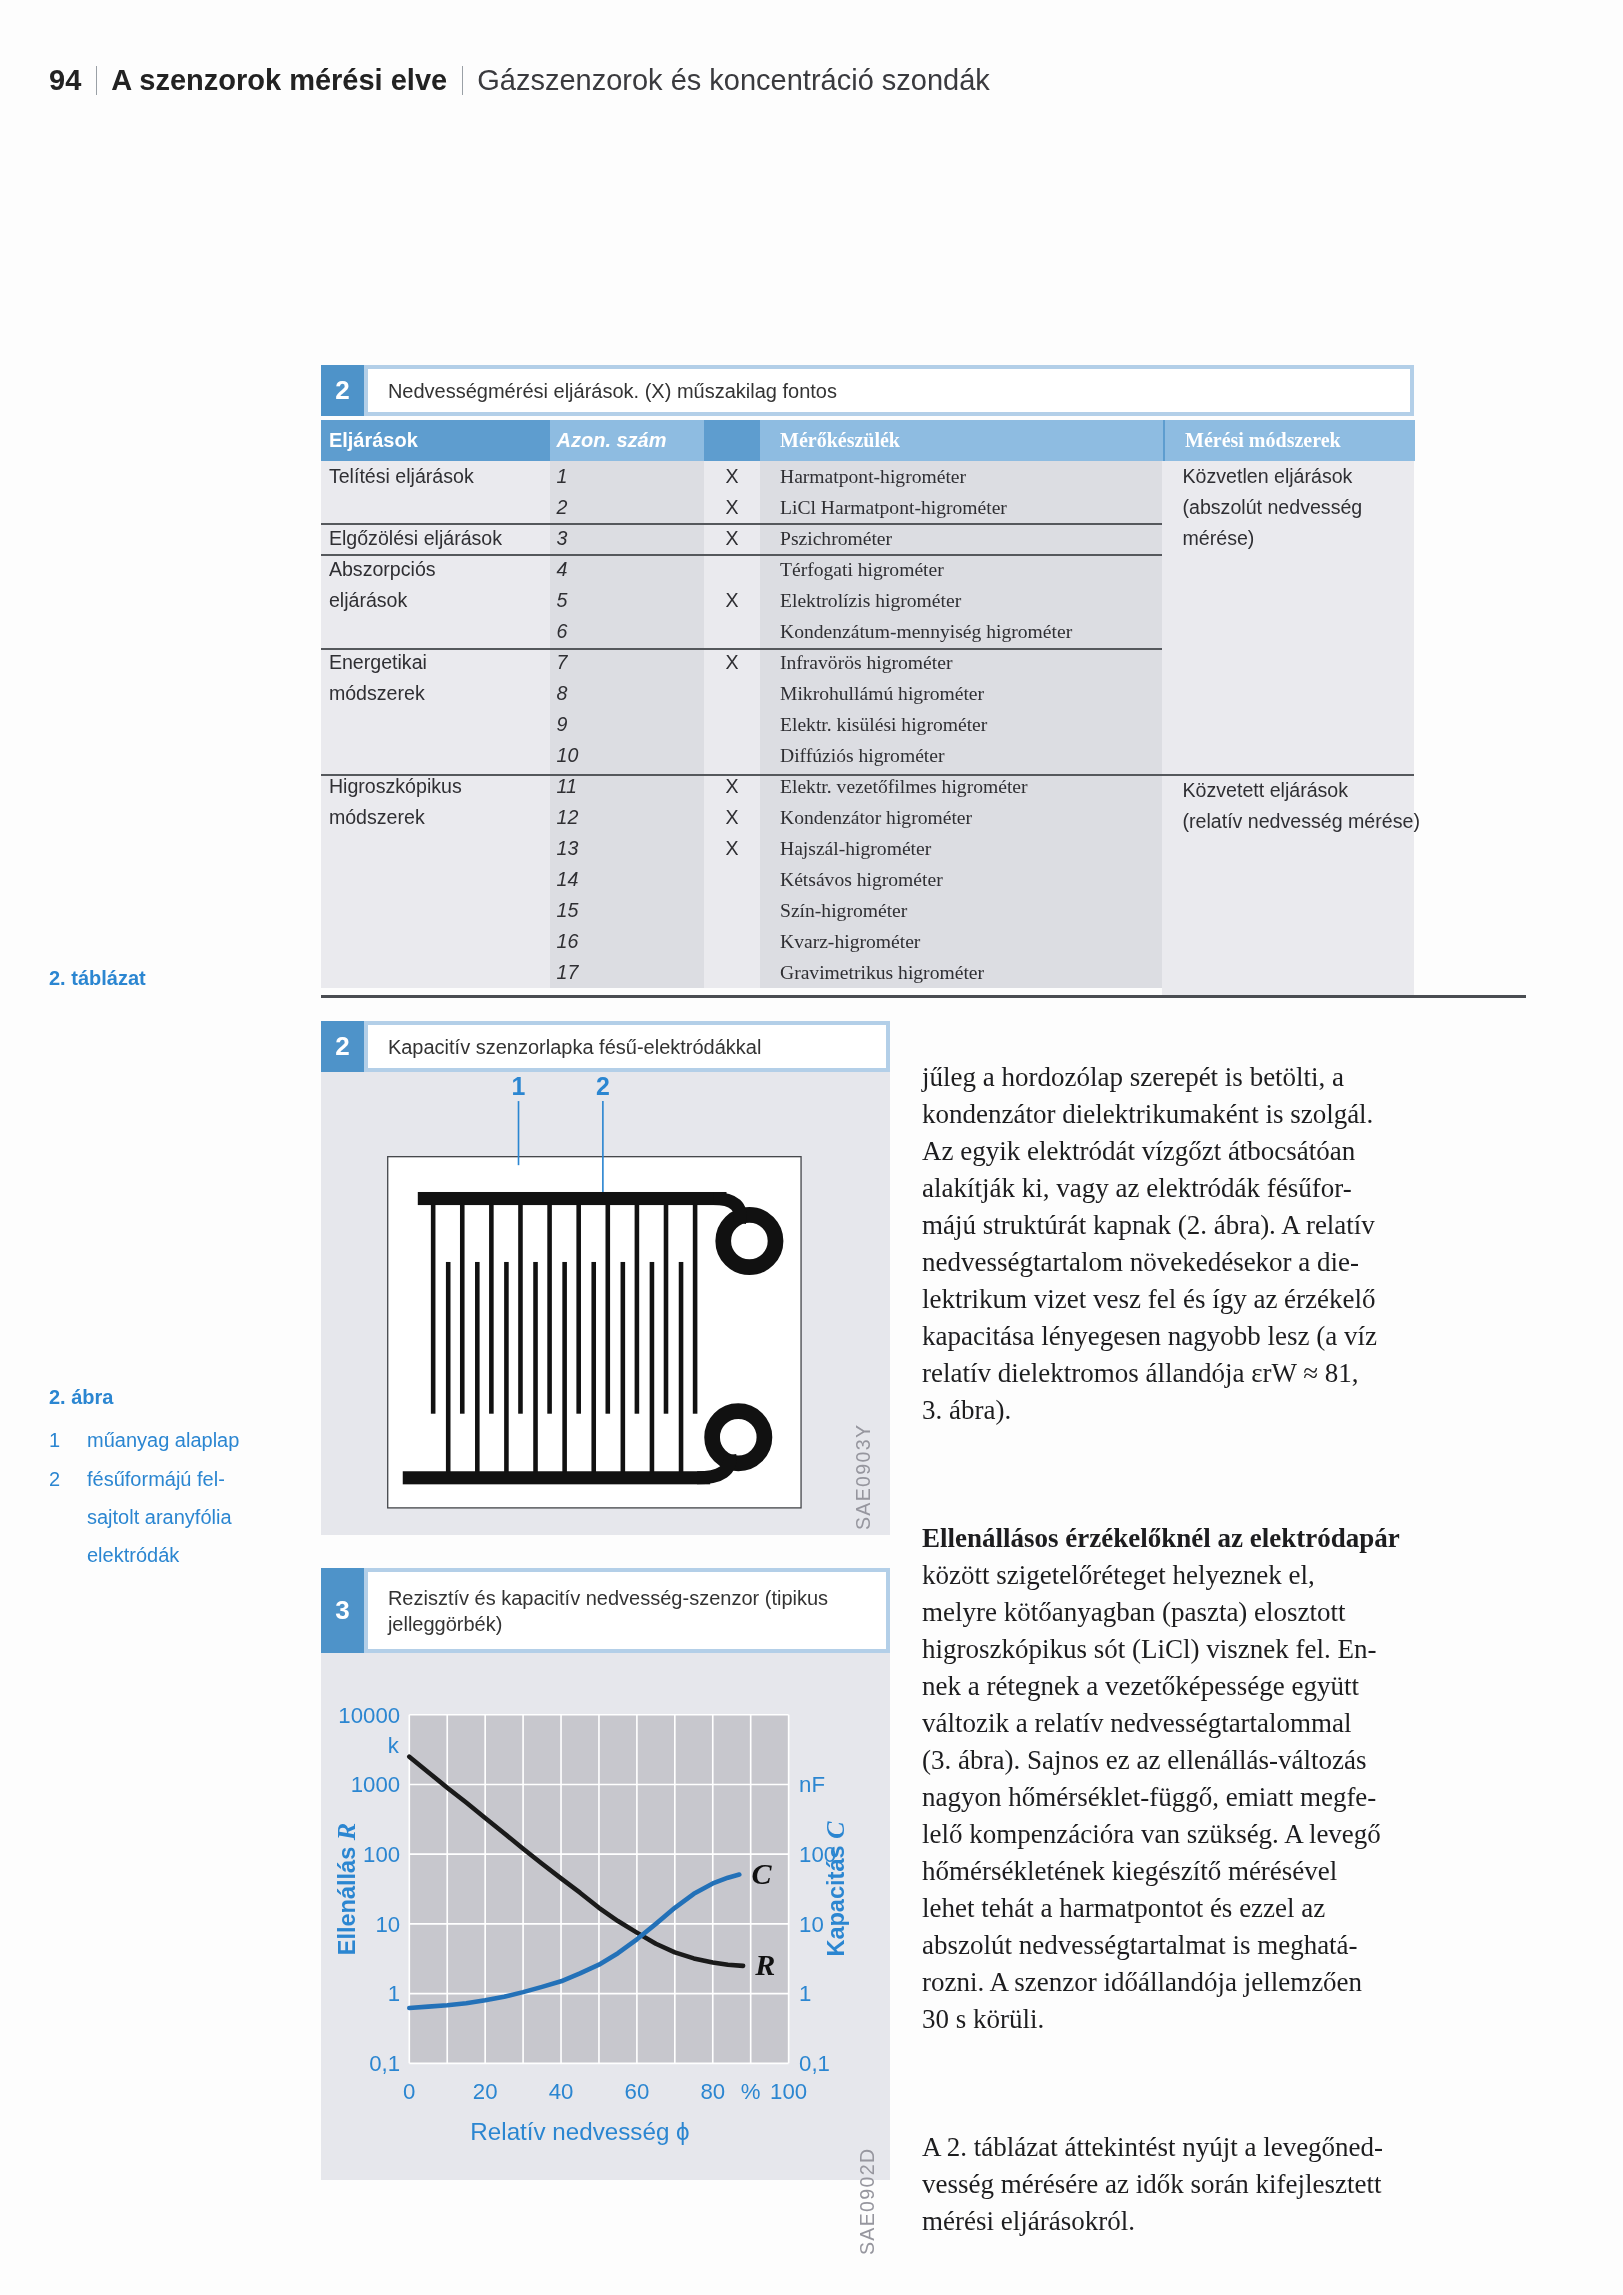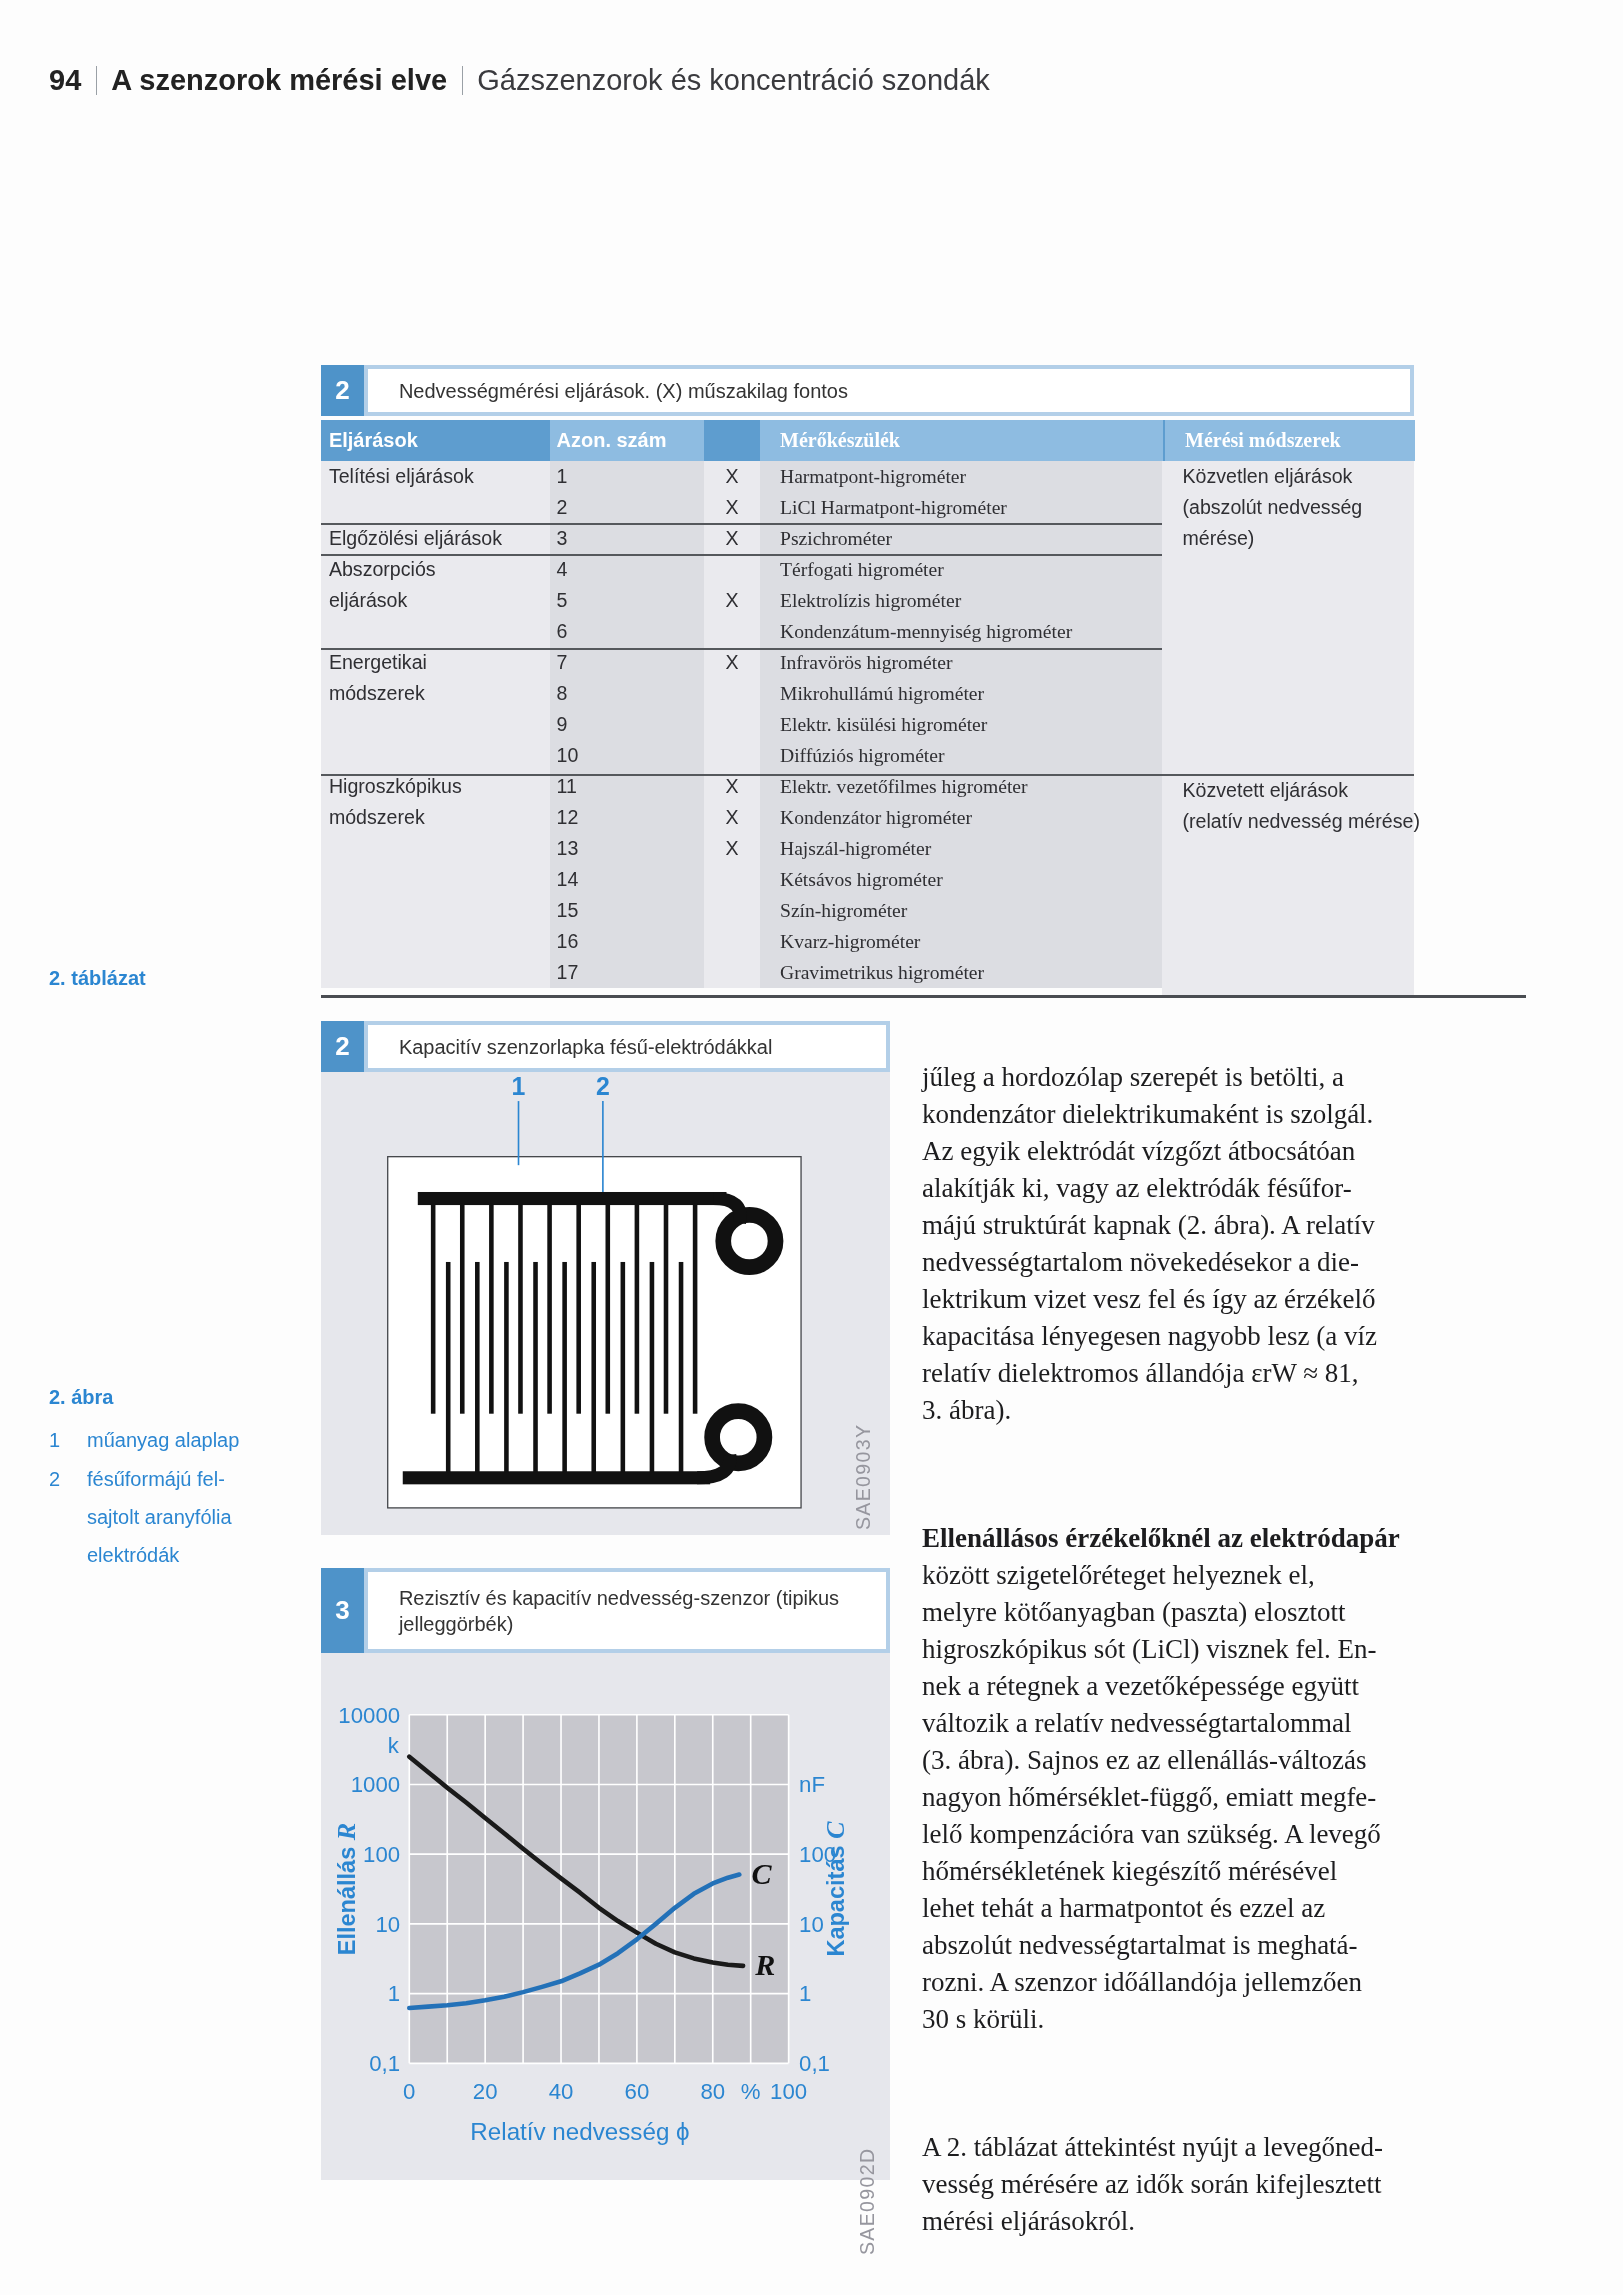--- a/index.html
+++ b/index.html
@@ -9,37 +9,37 @@
   .runhead{position:absolute;left:49px;top:64px;display:flex;align-items:center;gap:14.4px;
            font-size:29px;color:#222;}
   .runhead .bold{font-weight:bold;}
   .runhead .div{width:1.3px;height:29px;background:#9aa0a6;}
   .runhead .chapter{color:#3a3a3e;}
   
   .capbar{position:absolute;background:#b3cfe8;display:flex;}
   .capnum{width:43px;background:#4e93c9;color:#fff;font-weight:bold;font-size:26px;
           display:flex;align-items:center;justify-content:center;flex:none;}
   .capbox{flex:1;background:#fff;margin:3.9px;display:flex;align-items:center;
-          padding-left:31px;font-size:20px;color:#333;white-space:pre-line;line-height:26px;}
+          padding-left:20px;font-size:20px;color:#333;white-space:pre-line;line-height:26px;}
   
   .tblhead{position:absolute;left:321px;top:420px;width:1093px;height:41px;display:grid;
            grid-template-columns:229px 154px 56px 403px 252px;}
   .tblhead div{display:flex;align-items:center;color:#fff;font-weight:bold;font-size:20px;}
   .hd-dark{background:#5e9dcf;}
   .hd-light{background:#8ebce1;}
   .hd-light.last{border-left:2px solid #5e9dcf;}
   .tblbody{position:absolute;left:321px;top:461px;width:1205px;height:534px;
            border-bottom:3.3px solid #4a4d52;}
   .tgrid{position:absolute;left:0;top:0;width:841px;display:grid;
          grid-template-columns:229px 154px 56px 403px;grid-auto-rows:31px;}
   .tgrid div{display:flex;align-items:center;font-size:19.6px;color:#2f2f33;overflow:hidden;}
   .tint-a{background:#eaeaee;}
   .tint-b{background:#dcdde2;}
   .cell-group{padding-left:7.9px;}
-  .cell-num{padding-left:6.5px;}
+  .cell-num{padding-left:6.5px;font-style:italic;}
   .cell-x{justify-content:center;}
   .cell-dev{padding-left:20px;font-family:Liberation Serif, serif;}
   .col5{position:absolute;left:841px;top:0;width:252px;height:534px;background:#eaeaee;}
   .mgroup{position:absolute;left:10px;width:252px;padding-left:10.5px;box-sizing:border-box;
           font-size:19.6px;color:#2f2f33;line-height:31px;white-space:pre-line;}
   .sep{position:absolute;left:0;height:2px;background:#55585c;}
   
   .figbody{position:absolute;background:#e6e7ec;}
   .sae{position:absolute;color:#96969e;font-size:19.6px;letter-spacing:1.3px;
        transform:rotate(-90deg);transform-origin:left top;white-space:nowrap;}

